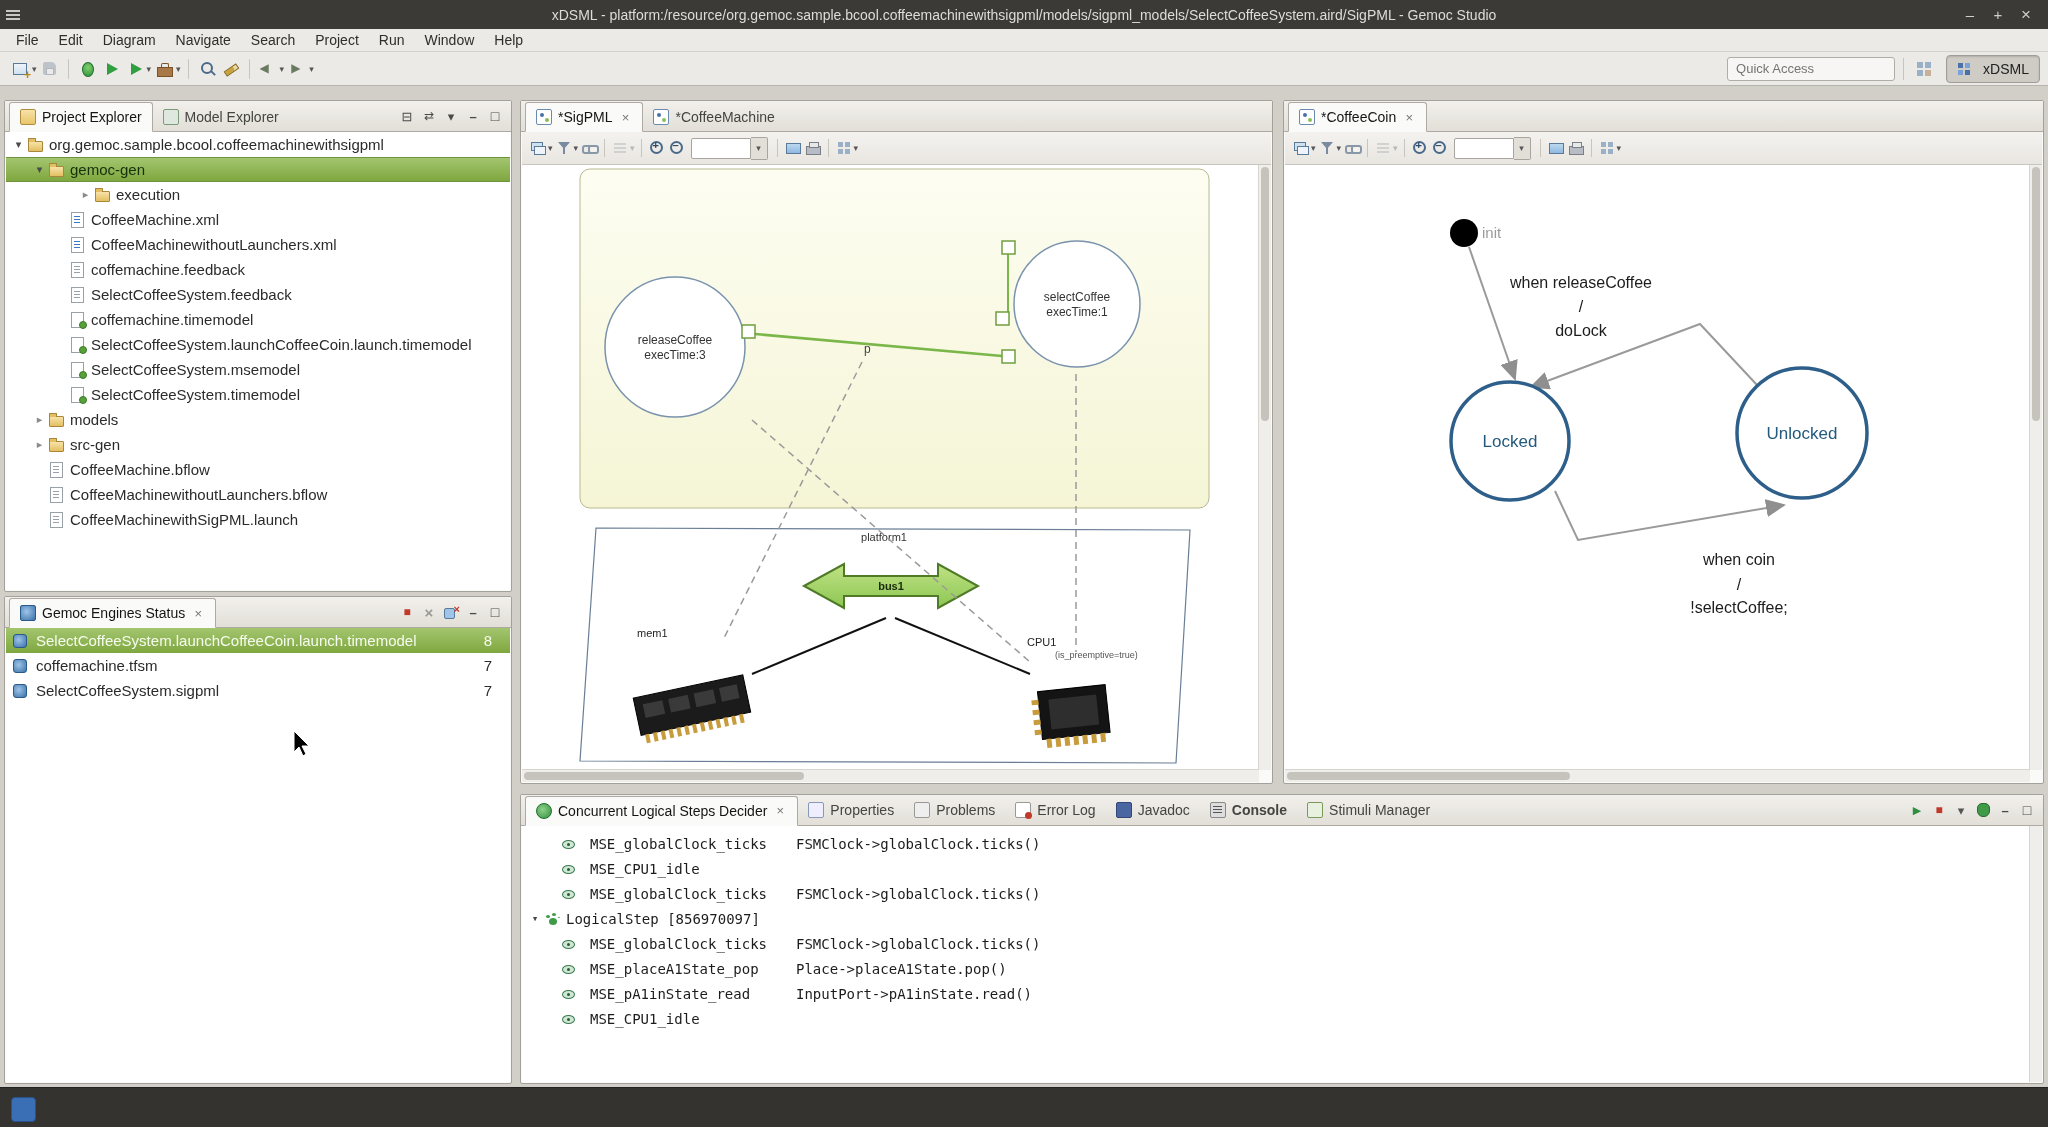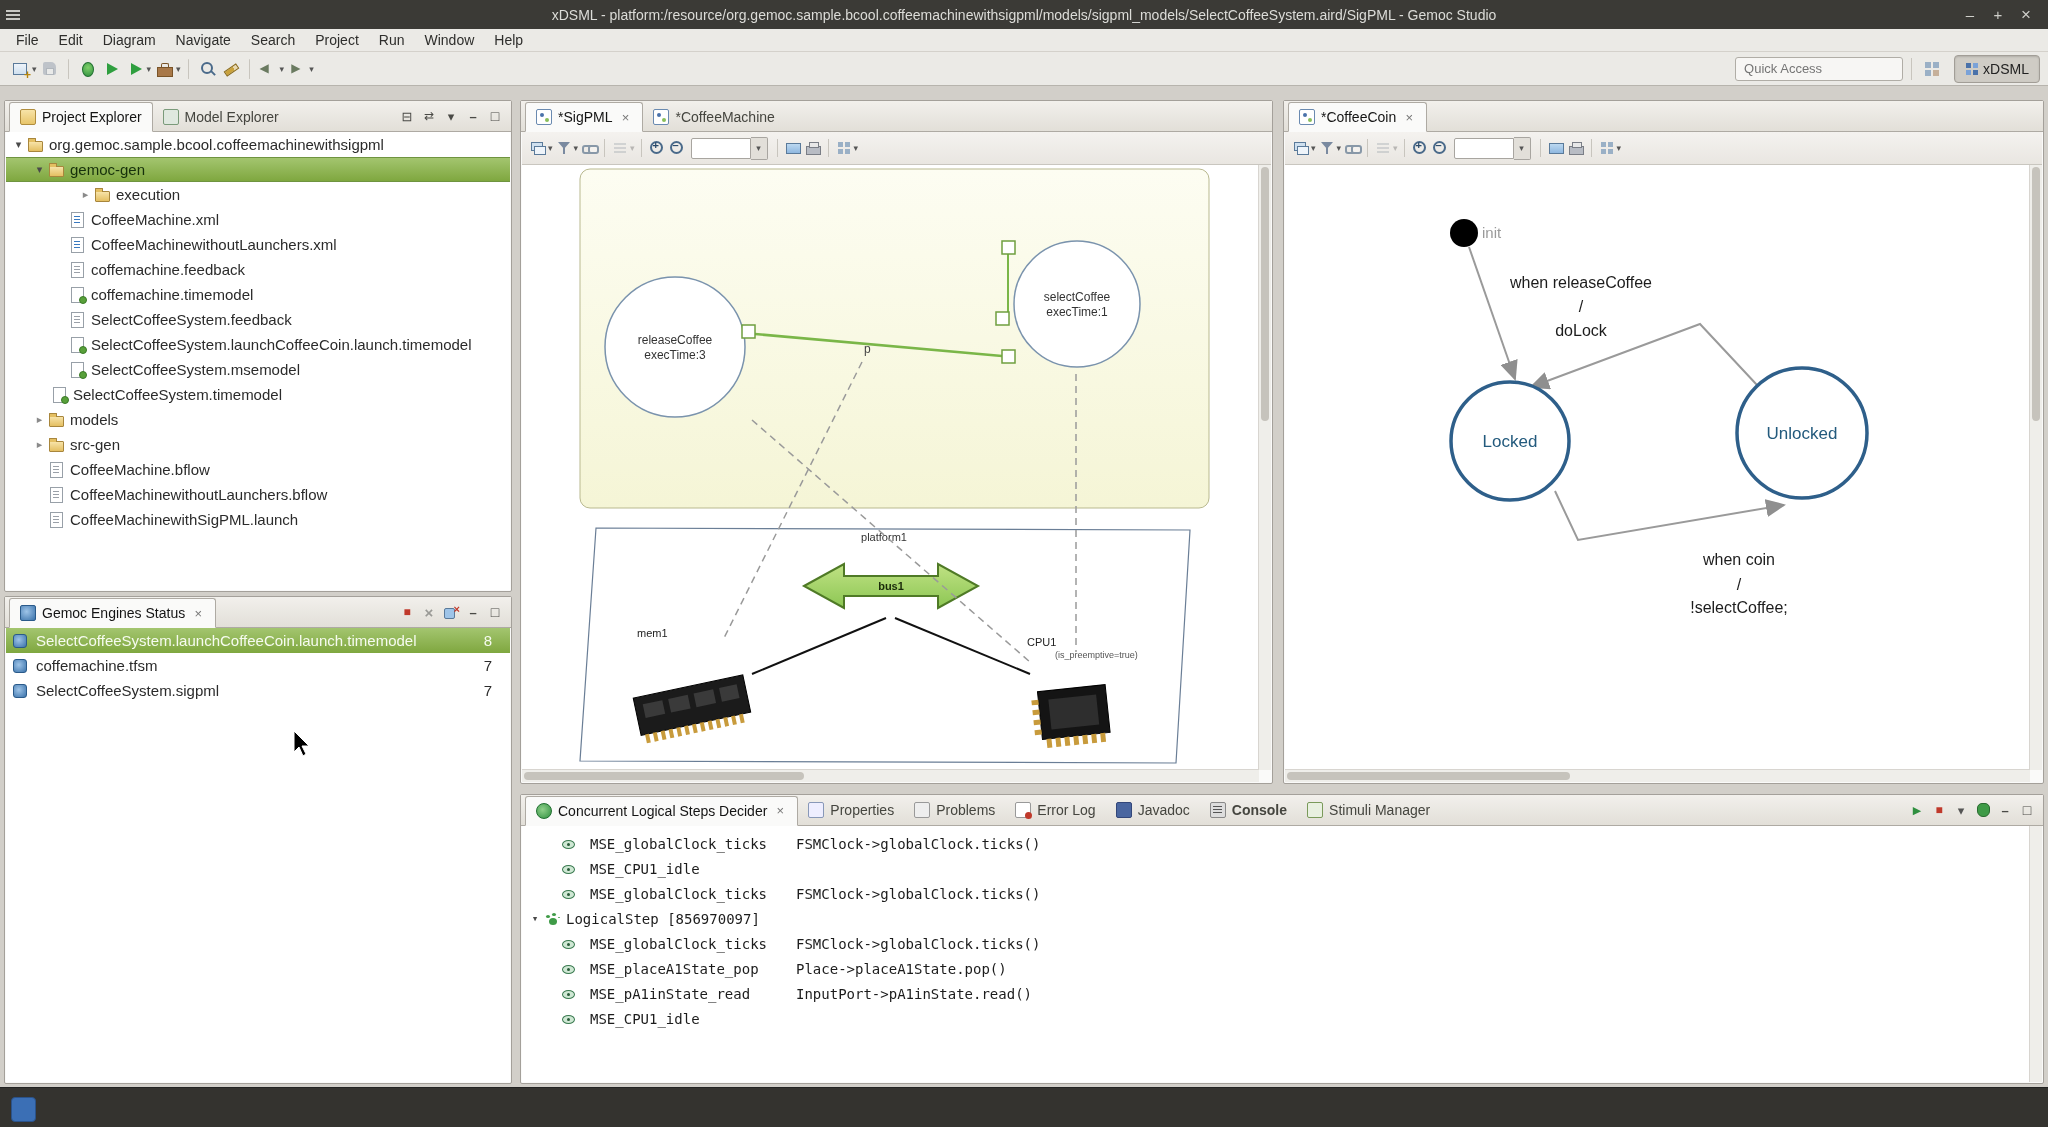--- a/index.html
+++ b/index.html
@@ -51,21 +51,21 @@
     background:linear-gradient(90deg,#caa23a 70%,#e8d8b0 70%);transform:rotate(-35deg);border:1px solid #8a6a1a;}
   .sh-back::before{content:"◀";position:absolute;left:3px;top:3px;color:#6a7a60;font-size:12px;}
   .sh-fwd::before{content:"▶";position:absolute;left:5px;top:3px;color:#6a7a60;font-size:12px;}
   .toolbar-right{margin-left:auto;display:flex;align-items:center;gap:8px;}
   .quick-access{width:150px;height:22px;border:1px solid #b0ada6;border-radius:3px;background:#f7f6f4;
     font-family:"Liberation Sans",sans-serif;font-size:13px;padding:0 8px;color:#6d28d9;}
   .tr-sep{width:1px;height:22px;background:#c8c5be;}
   .persp-open{width:26px;height:24px;position:relative;}
   .persp-open::before{content:"";position:absolute;left:5px;top:5px;width:6px;height:6px;background:#9ab0c6;
     box-shadow:8px 0 0 #9ab0c6,0 8px 0 #9ab0c6,8px 8px 0 #c6b09a;}
-  .persp-btn{display:flex;align-items:center;gap:4px;height:26px;padding:0 10px;background:#cfccc5;
+  .persp-btn{display:flex;align-items:center;gap:12px;height:26px;padding:0 10px;background:#cfccc5;
     border:1px solid #a29e97;border-radius:4px;box-shadow:inset 0 1px 2px rgba(0,0,0,.15);font-size:14px;color:#222;}
   .persp-ic{width:14px;height:14px;position:relative;}
   .persp-ic::before{content:"";position:absolute;left:1px;top:1px;width:5px;height:5px;background:#4a72aa;
     box-shadow:7px 0 0 #7aa2d8,0 7px 0 #7aa2d8,7px 7px 0 #4a72aa;}
   
   .panel{position:absolute;background:#fafaf9;border:1px solid #a4a09a;border-radius:2px;box-sizing:border-box;}
   .vtabs{display:flex;align-items:flex-end;height:30px;padding-left:4px;
     background:linear-gradient(#f2f0ec,#e2dfd8);border-bottom:1px solid #aeaaa3;position:relative;}
   .vtab{height:28px;display:flex;align-items:center;gap:6px;padding:0 10px;font-size:14px;color:#45453f;
     border-radius:3px 3px 0 0;white-space:nowrap;}
@@ -377,43 +377,43 @@
 
       <div class="trow" style="padding-left: 46px;">
         <span class="exp"></span>
         <span class="ic ic-file"></span>
         <span>coffemachine.feedback</span>
       </div>
 
 
       <div class="trow" style="padding-left: 46px;">
         <span class="exp"></span>
+        <span class="ic ic-file"></span>
+        <span>SelectCoffeeSystem.feedback</span>
+      </div>
+
+      <div class="trow" style="padding-left: 46px;">
+        <span class="exp"></span>
         <span class="ic ic-model"></span>
         <span>coffemachine.timemodel</span>
       </div>
 
       <div class="trow" style="padding-left: 46px;">
         <span class="exp"></span>
-        <span class="ic ic-file"></span>
-        <span>SelectCoffeeSystem.feedback</span>
-      </div>
-
-      <div class="trow" style="padding-left: 46px;">
-        <span class="exp"></span>
         <span class="ic ic-model"></span>
         <span>SelectCoffeeSystem.launchCoffeeCoin.launch.timemodel</span>
       </div>
 
       <div class="trow" style="padding-left: 46px;">
         <span class="exp"></span>
         <span class="ic ic-model"></span>
         <span>SelectCoffeeSystem.msemodel</span>
       </div>
 
-      <div class="trow" style="padding-left: 28px;">
+      <div class="trow" style="padding-left: 46px;">
         <span class="exp"></span>
         <span class="ic ic-model"></span>
         <span>SelectCoffeeSystem.timemodel</span>
       </div>
 
       <div class="trow" style="padding-left: 25px;">
         <span class="exp exp-collapsed"></span>
         <span class="ic ic-folder"></span>
         <span>models</span>
       </div>

